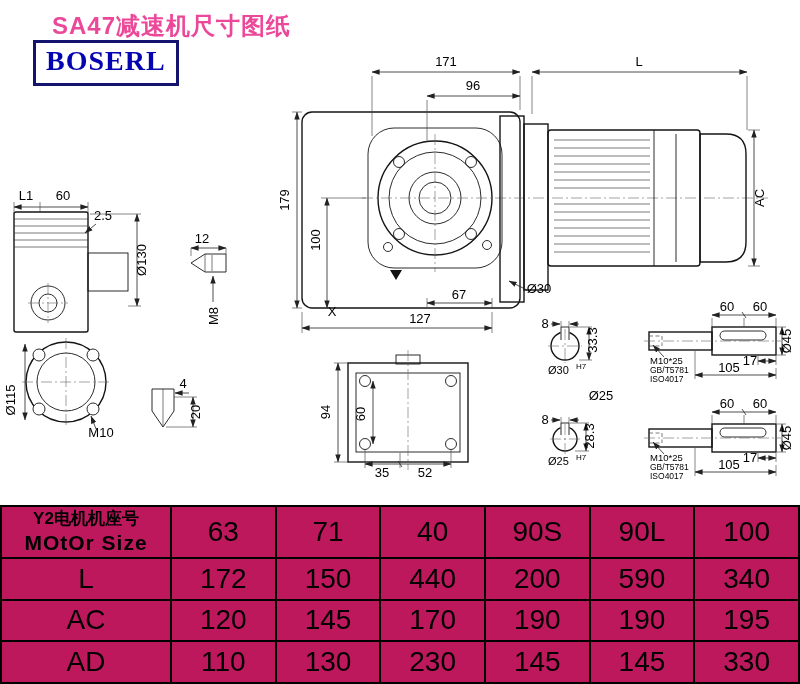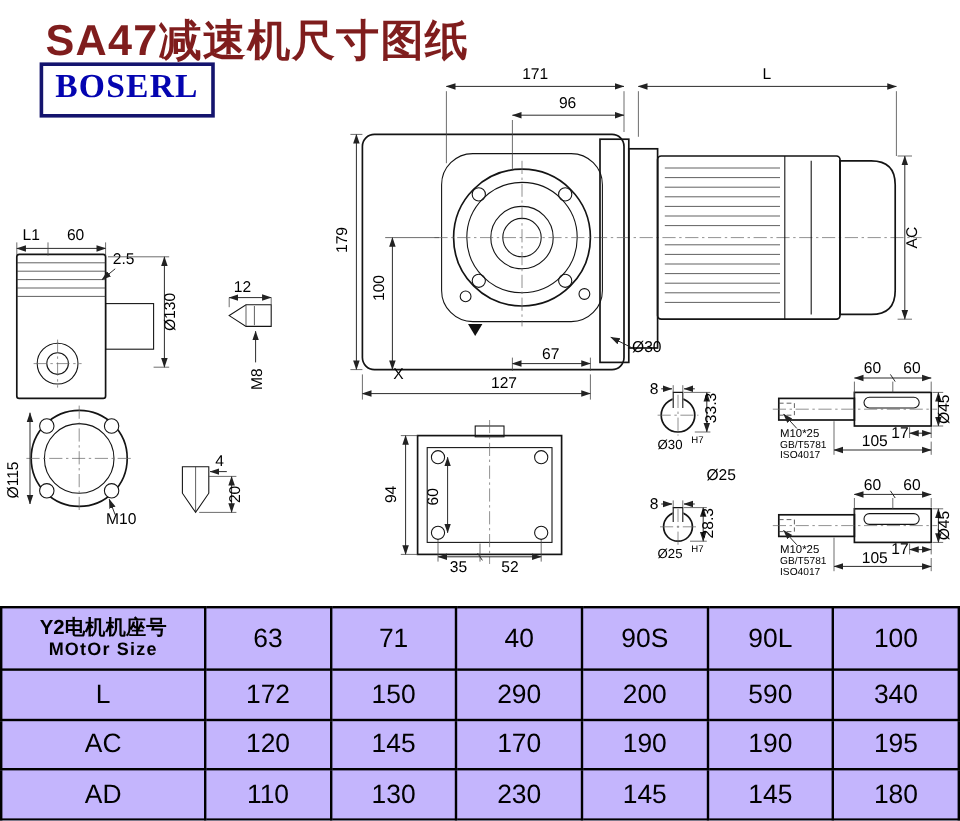--- a/index.html
+++ b/index.html
@@ -1,41 +1,41 @@
 <!DOCTYPE html>
 <html><head>
 <meta charset="utf-8">
 <style>
   *{box-sizing:border-box;margin:0;padding:0}
   html,body{background:#fff}
   body{font-family:"Liberation Sans",sans-serif}
   .page{position:relative;width:800px;height:684px;background:#fff;overflow:hidden}
-  .title{position:absolute;left:38px;top:10px;font-size:36px;font-weight:bold;color:#7f1d1d;letter-spacing:1px;white-space:nowrap;font-family:"Liberation Sans",sans-serif}
-  .logo{position:absolute;left:33px;top:52px;border:3px solid #14146e;padding:0 10px;background:#fff;line-height:36px}
+  .title{position:absolute;left:52px;top:10px;font-size:24px;font-weight:bold;color:#ec4899;letter-spacing:1px;white-space:nowrap;font-family:"Liberation Sans",sans-serif}
+  .logo{position:absolute;left:33px;top:40px;border:3px solid #14146e;padding:0 10px;background:#fff;line-height:36px}
   .logo span{font-family:"Liberation Serif",serif;font-weight:bold;font-size:28px;color:#0404b0;letter-spacing:1px}
   .drawing{position:absolute;left:0;top:50px;width:800px;height:455px}
   
   .ol{fill:none;stroke:#141414;stroke-width:1.4}
   .ol2{fill:none;stroke:#141414;stroke-width:0.9}
   .olw{fill:#fff;stroke:#141414;stroke-width:0.9}
   .thin{stroke:#333;stroke-width:0.65;fill:none}
   .dim{stroke:#222;stroke-width:0.8;fill:none}
   .ext{stroke:#444;stroke-width:0.65;fill:none}
   .cl{stroke:#666;stroke-width:0.6;stroke-dasharray:11 3 2 3;fill:none}
   .hid{stroke:#444;stroke-width:0.7;stroke-dasharray:4 2.5;fill:none}
   text.dt{font-family:"Liberation Sans",sans-serif;font-size:13px;fill:#000;text-anchor:middle}
   text.dtm{font-family:"Liberation Sans",sans-serif;font-size:11px;fill:#000;text-anchor:start}
   text.sup{font-family:"Liberation Sans",sans-serif;font-size:8px;fill:#000;text-anchor:start}
   text.dts{font-family:"Liberation Sans",sans-serif;font-size:9.5px;fill:#000;text-anchor:start}
   text.dtx{font-family:"Liberation Sans",sans-serif;font-size:8.5px;fill:#000;text-anchor:start}
   
-  table.size{position:absolute;left:0;top:505px;width:800px;height:179px;border-collapse:collapse;table-layout:fixed;background:#c4b5fd}
-  .size td,.size th{border:2px solid #000;text-align:center;vertical-align:middle;font-size:22px;color:#000;font-weight:normal;padding:0;font-family:"Liberation Sans",sans-serif}
+  table.size{position:absolute;left:0;top:505px;width:800px;height:179px;border-collapse:collapse;table-layout:fixed;background:#be185d}
+  .size td,.size th{border:2px solid #000;text-align:center;vertical-align:middle;font-size:28px;color:#000;font-weight:normal;padding:0;font-family:"Liberation Sans",sans-serif}
   .size th.motor{font-size:17px;font-weight:bold;line-height:1.25}
-  .size .en{font-size:15px;font-weight:bold;letter-spacing:1px}
+  .size .en{font-size:21px;font-weight:bold;letter-spacing:1px}
   .size col.c0{width:170px}
 </style>
 </head>
 <body>
 
 <div class="page">
 
   <h1 class="title">SA47减速机尺寸图纸</h1>
   <div class="logo">
     <span>BOSERL</span>
@@ -368,39 +368,39 @@
       <td>71</td>
       <td>40</td>
       <td>90S</td>
       <td>90L</td>
       <td>100</td>
     </tr>
     <tr>
       <td>L</td>
       <td>172</td>
       <td>150</td>
-      <td>290</td>
+      <td>440</td>
       <td>200</td>
       <td>590</td>
       <td>340</td>
     </tr>
     <tr>
       <td>AC</td>
       <td>120</td>
       <td>145</td>
       <td>170</td>
       <td>190</td>
       <td>190</td>
       <td>195</td>
     </tr>
     <tr>
       <td>AD</td>
       <td>110</td>
       <td>130</td>
       <td>230</td>
       <td>145</td>
       <td>145</td>
-      <td>180</td>
+      <td>330</td>
     </tr>
   </tbody>
     </table>
 
 </div>
 
 </body></html>

